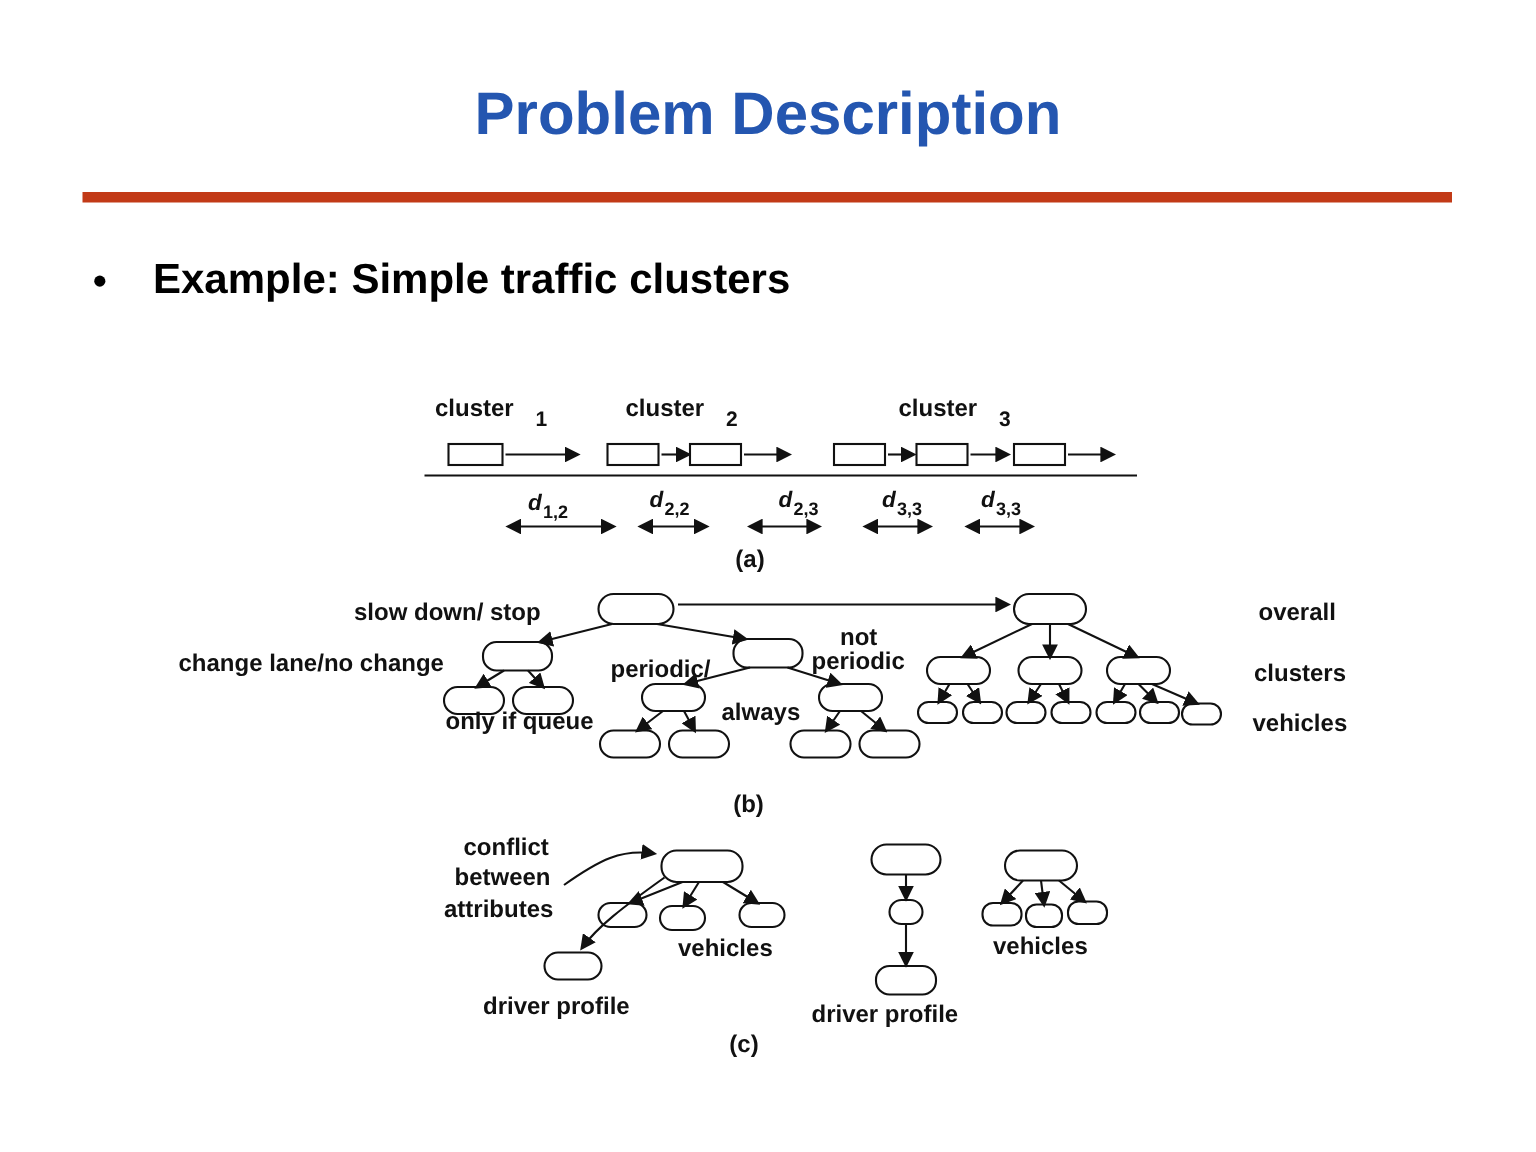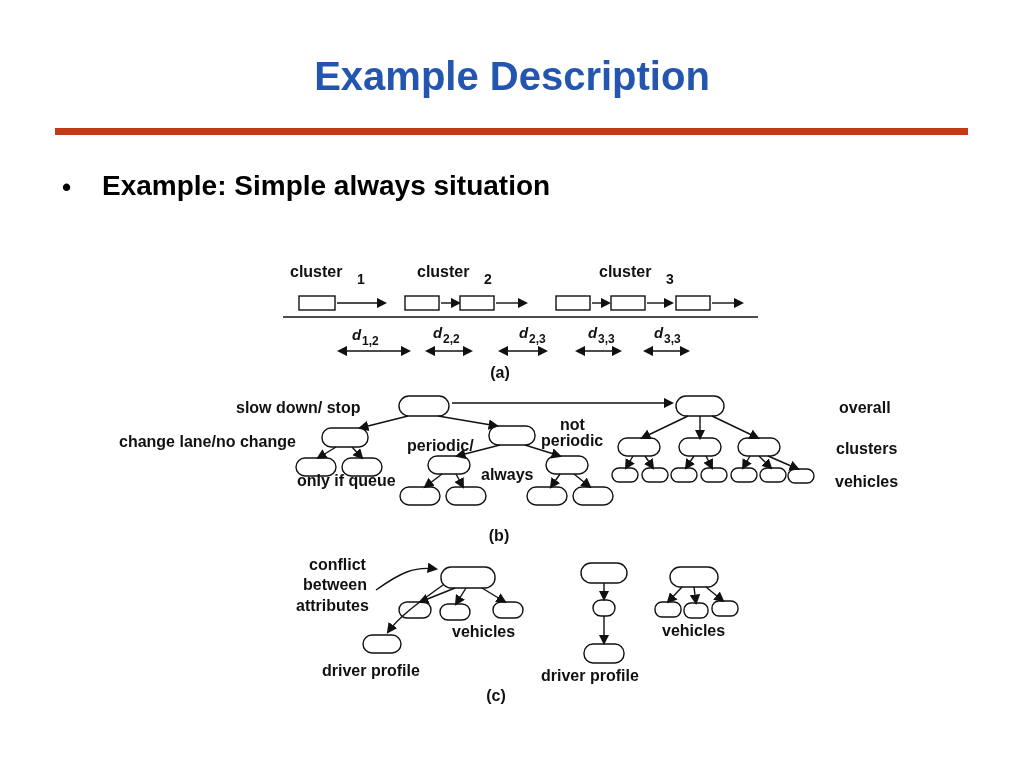--- a/index.html
+++ b/index.html
@@ -27,26 +27,26 @@
   .figure-svg .dsym{font-style:italic;font-size:15px;}
   .figure-svg .dsub{font-size:12px;}
   .figure-svg rect{fill:#ffffff;stroke:#111;stroke-width:1.4;}
   .figure-svg line, .figure-svg path.edge{stroke:#111;stroke-width:1.4;fill:none;}
 </style>
 </head>
 <body>
 
 <div class="slide">
 
-  <div class="slide-title">Example Description</div>
+  <div class="slide-title">Problem Description</div>
   <div class="title-rule"></div>
 
   <div class="bullet-row">
     <span class="bullet-glyph">•</span>
-    <span>Example: Simple always situation</span>
+    <span>Example: Simple traffic clusters</span>
   </div>
 
   <svg class="figure-svg" width="1024" height="768" viewBox="0 0 1024 768">
     <defs>
       <marker id="arr" viewBox="0 0 10 10" refX="8" refY="5" markerWidth="7.5" markerHeight="7.5" orient="auto-start-reverse">
         <path d="M0,0 L10,5 L0,10 z" fill="#111"></path>
       </marker>
     </defs>
 
     <g>

